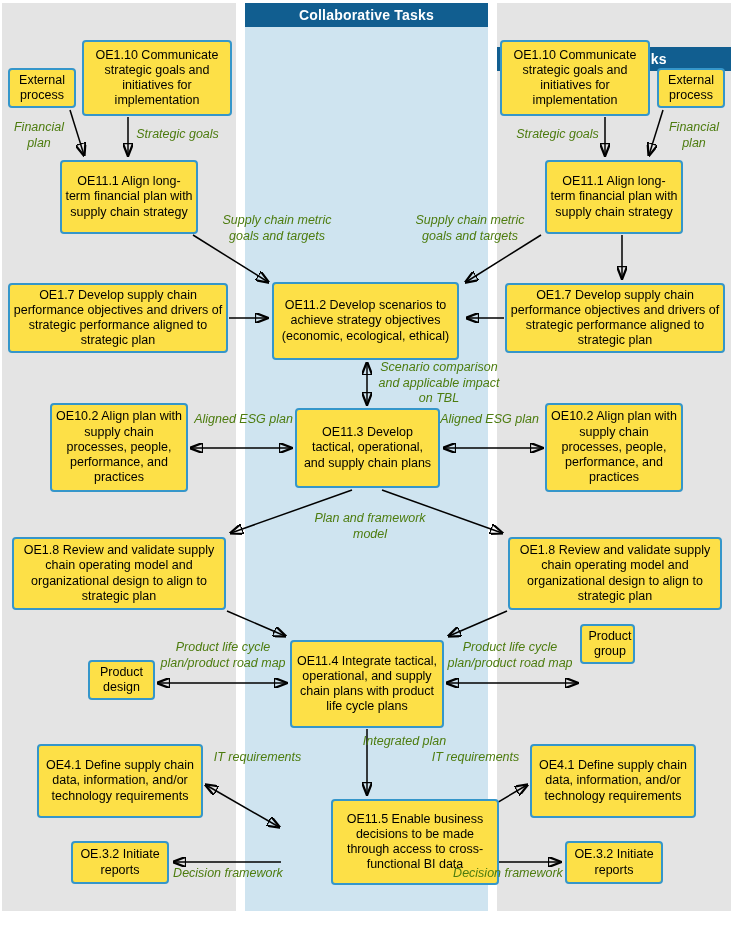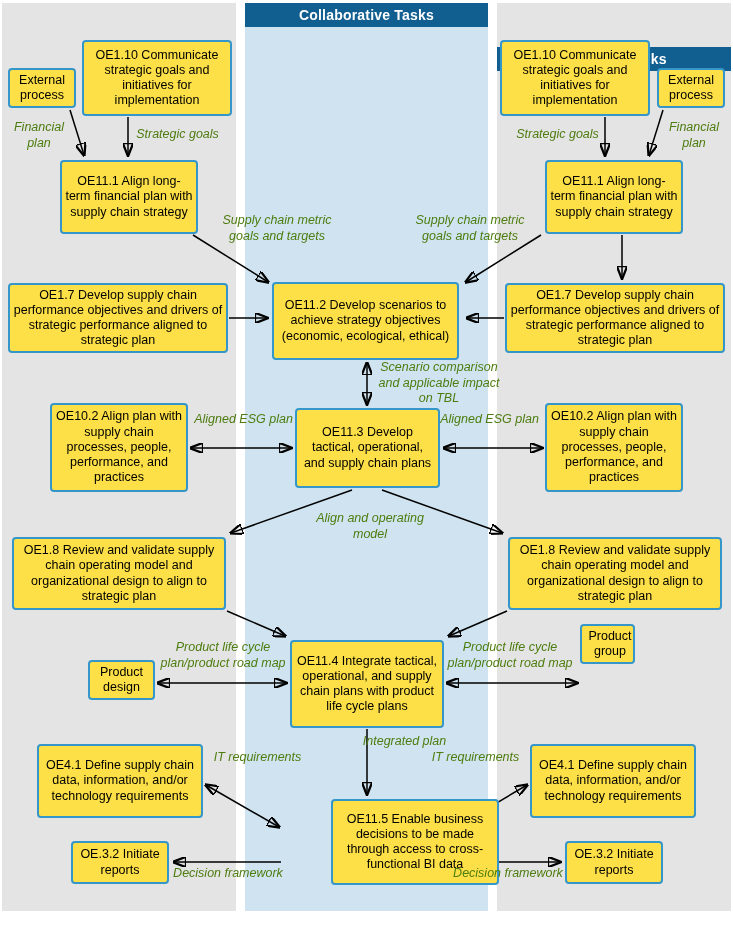--- a/index.html
+++ b/index.html
@@ -102,21 +102,21 @@
 
   <div class="lbl" style="left:6px;top:120px;width:66px;">Financial plan</div>
   <div class="lbl" style="left:120px;top:127px;width:115px;">Strategic goals</div>
   <div class="lbl" style="left:500px;top:127px;width:115px;">Strategic goals</div>
   <div class="lbl" style="left:661px;top:120px;width:66px;">Financial plan</div>
   <div class="lbl" style="left:222px;top:213px;width:110px;">Supply chain metric goals and targets</div>
   <div class="lbl" style="left:415px;top:213px;width:110px;">Supply chain metric goals and targets</div>
   <div class="lbl" style="left:378px;top:360px;width:122px;">Scenario comparison and applicable impact on TBL</div>
   <div class="lbl" style="left:191px;top:412px;width:105px;">Aligned ESG plan</div>
   <div class="lbl" style="left:437px;top:412px;width:105px;">Aligned ESG plan</div>
-  <div class="lbl" style="left:303px;top:511px;width:134px;">Align and operating model</div>
+  <div class="lbl" style="left:303px;top:511px;width:134px;">Plan and framework model</div>
   <div class="lbl" style="left:153px;top:640px;width:140px;">Product life cycle plan/product road map</div>
   <div class="lbl" style="left:440px;top:640px;width:140px;">Product life cycle plan/product road map</div>
   <div class="lbl" style="left:362px;top:734px;width:85px;text-align:center;">Integrated plan</div>
   <div class="lbl" style="left:210px;top:750px;width:95px;">IT requirements</div>
   <div class="lbl" style="left:428px;top:750px;width:95px;">IT requirements</div>
   <div class="lbl" style="left:172px;top:866px;width:112px;">Decision framework</div>
   <div class="lbl" style="left:452px;top:866px;width:112px;">Decision framework</div>
 
 </div>
 

